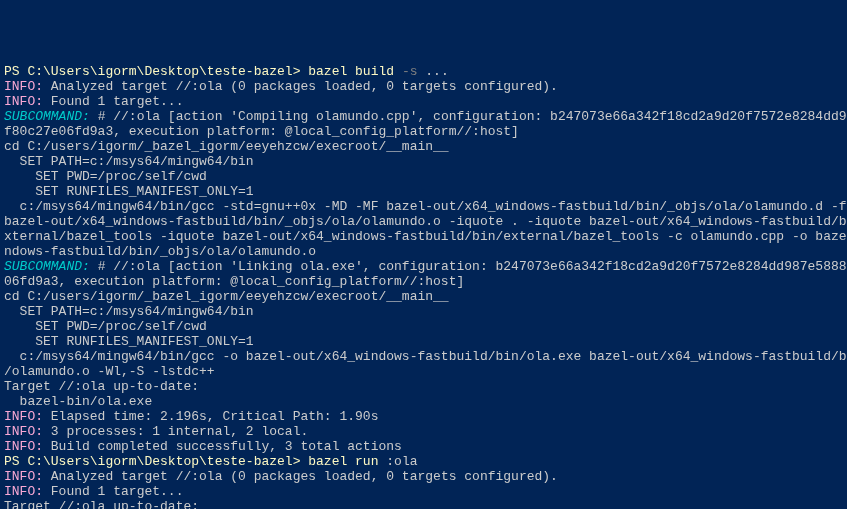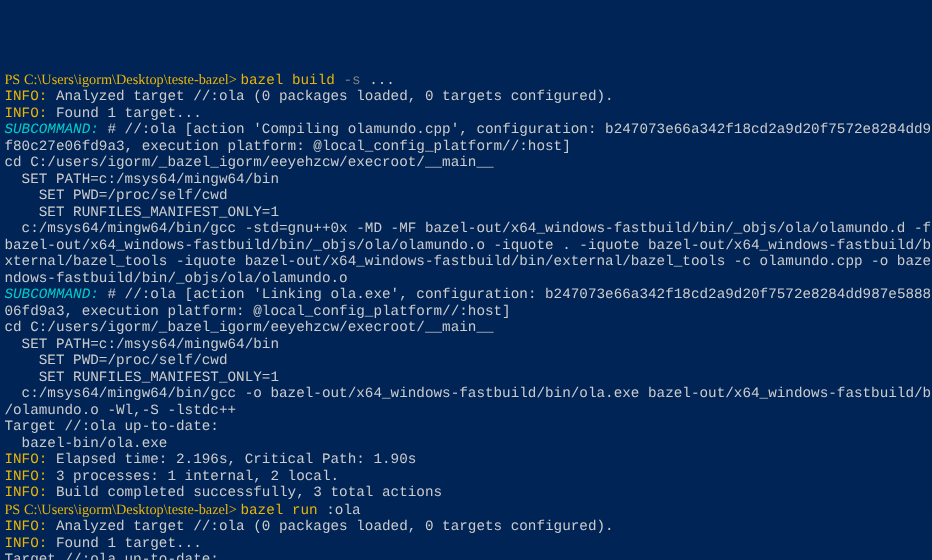--- a/index.html
+++ b/index.html
@@ -8,24 +8,24 @@
       color: #cccccc;
       font-family: 'Consolas', 'Courier New', monospace;
       font-size: 13px;
       line-height: 15px;
       padding: 4px;
       width: 847px;
       height: 509px;
       overflow: hidden;
       white-space: pre;
     }
-    .prompt { color: #eab308; font-family: Liberation Serif, serif; }
-    .cmd { color: #eab308; text-align: center; }
+    .prompt { color: #fef9c3; }
+    .cmd { color: #fef9c3; text-align: center; }
     .arg { color: #808080; }
-    .info { color: #eab308; }
+    .info { color: #f9a8d4; }
     .sub { color: #00cccc; font-style: italic; }
     .text { color: #cccccc; }
     .line { display: block; }
   </style>
 </head>
 <body>
 
 
 
 <div id="terminal"><span class="line"><span class="prompt">PS C:\Users\igorm\Desktop\teste-bazel&gt; </span><span class="cmd">bazel </span><span class="cmd">build </span><span class="arg">-s </span><span class="text">...</span></span><span class="line"><span class="info">INFO: </span><span class="text">Analyzed target //:ola (0 packages loaded, 0 targets configured).</span></span><span class="line"><span class="info">INFO: </span><span class="text">Found 1 target...</span></span><span class="line"><span class="sub">SUBCOMMAND: </span><span class="text"># //:ola [action 'Compiling olamundo.cpp', configuration: b247073e66a342f18cd2a9d20f7572e8284dd987e5888885ea</span></span><span class="line"><span class="text">f80c27e06fd9a3, execution platform: @local_config_platform//:host]</span></span><span class="line"><span class="text">cd C:/users/igorm/_bazel_igorm/eeyehzcw/execroot/__main__</span></span><span class="line"><span class="text">  SET PATH=c:/msys64/mingw64/bin</span></span><span class="line"><span class="text">    SET PWD=/proc/self/cwd</span></span><span class="line"><span class="text">    SET RUNFILES_MANIFEST_ONLY=1</span></span><span class="line"><span class="text">  c:/msys64/mingw64/bin/gcc -std=gnu++0x -MD -MF bazel-out/x64_windows-fastbuild/bin/_objs/ola/olamundo.d -frandom-seed=</span></span><span class="line"><span class="text">bazel-out/x64_windows-fastbuild/bin/_objs/ola/olamundo.o -iquote . -iquote bazel-out/x64_windows-fastbuild/bin -iquote e</span></span><span class="line"><span class="text">xternal/bazel_tools -iquote bazel-out/x64_windows-fastbuild/bin/external/bazel_tools -c olamundo.cpp -o bazel-out/x64_wi</span></span><span class="line"><span class="text">ndows-fastbuild/bin/_objs/ola/olamundo.o</span></span><span class="line"><span class="sub">SUBCOMMAND: </span><span class="text"># //:ola [action 'Linking ola.exe', configuration: b247073e66a342f18cd2a9d20f7572e8284dd987e5888885eaf80c27e</span></span><span class="line"><span class="text">06fd9a3, execution platform: @local_config_platform//:host]</span></span><span class="line"><span class="text">cd C:/users/igorm/_bazel_igorm/eeyehzcw/execroot/__main__</span></span><span class="line"><span class="text">  SET PATH=c:/msys64/mingw64/bin</span></span><span class="line"><span class="text">    SET PWD=/proc/self/cwd</span></span><span class="line"><span class="text">    SET RUNFILES_MANIFEST_ONLY=1</span></span><span class="line"><span class="text">  c:/msys64/mingw64/bin/gcc -o bazel-out/x64_windows-fastbuild/bin/ola.exe bazel-out/x64_windows-fastbuild/bin/_objs/ola</span></span><span class="line"><span class="text">/olamundo.o -Wl,-S -lstdc++</span></span><span class="line"><span class="text">Target //:ola up-to-date:</span></span><span class="line"><span class="text">  bazel-bin/ola.exe</span></span><span class="line"><span class="info">INFO: </span><span class="text">Elapsed time: 2.196s, Critical Path: 1.90s</span></span><span class="line"><span class="info">INFO: </span><span class="text">3 processes: 1 internal, 2 local.</span></span><span class="line"><span class="info">INFO: </span><span class="text">Build completed successfully, 3 total actions</span></span><span class="line"><span class="prompt">PS C:\Users\igorm\Desktop\teste-bazel&gt; </span><span class="cmd">bazel </span><span class="cmd">run </span><span class="text">:ola</span></span><span class="line"><span class="info">INFO: </span><span class="text">Analyzed target //:ola (0 packages loaded, 0 targets configured).</span></span><span class="line"><span class="info">INFO: </span><span class="text">Found 1 target...</span></span><span class="line"><span class="text">Target //:ola up-to-date:</span></span></div>

